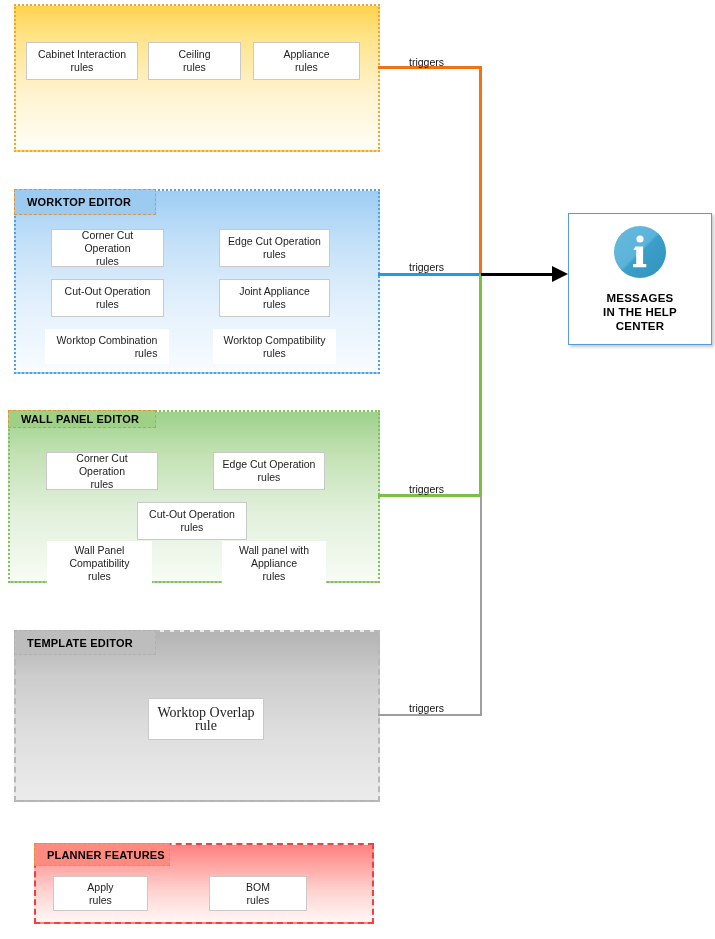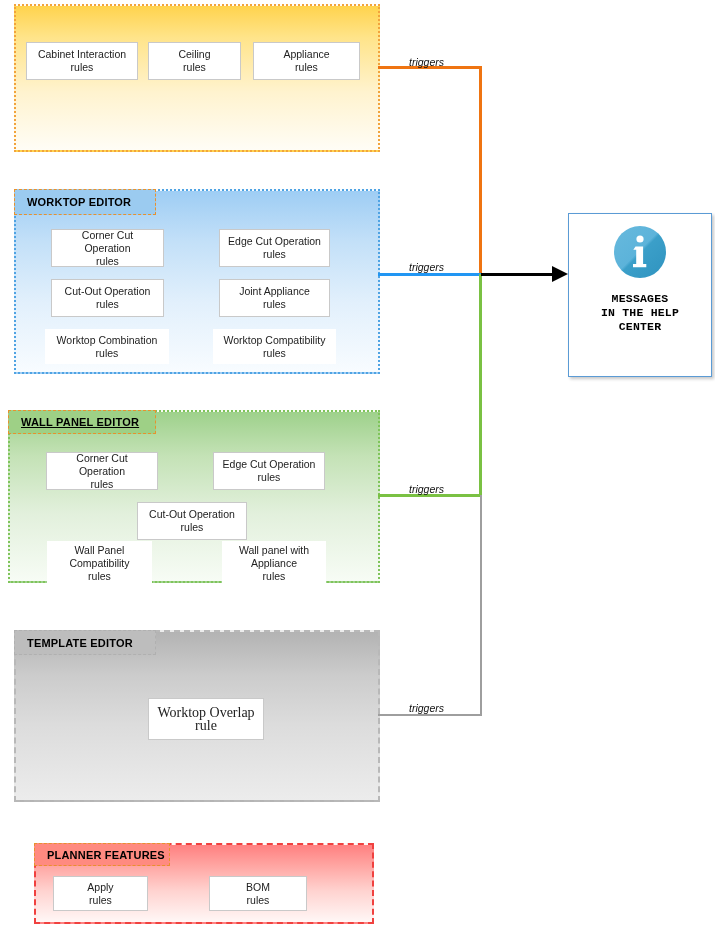--- a/index.html
+++ b/index.html
@@ -35,21 +35,21 @@
     background:linear-gradient(180deg,#9ecdf4 0%,#c3e0f8 28%,#e2f0fc 62%,#f8fcff 100%);
   }
   #ttl-worktop{left:14px;top:189px;width:142px;height:26px;background:#9bcbf0;}
 
   
   #grp-wall{
     left:8px;top:410px;width:372px;height:173px;
     border:2px dotted #7fc45a;
     background:linear-gradient(180deg,#9ed18b 0%,#c4e2b6 26%,#e2f0dc 60%,#f7fcf5 100%);
   }
-  #ttl-wall{left:8px;top:410px;width:148px;height:24px;background:#9ed086;text-decoration:underline;}
+  #ttl-wall{left:8px;top:410px;width:148px;height:18px;background:#9ed086;}
 
   
   #grp-template{
     left:14px;top:630px;width:366px;height:172px;
     border:2px dashed #b8b8b8;
     background:linear-gradient(180deg,#b3b3b3 0%,#cccccc 26%,#dcdcdc 55%,#ececec 100%);
   }
   #ttl-template{left:14px;top:630px;width:142px;height:25px;background:#bdbdbd;border:1px dashed #b0b0b0;}
 
   
@@ -67,30 +67,30 @@
     display:flex;align-items:center;justify-content:center;text-align:center;
     font-size:10.5px;line-height:13px;color:#222;
     padding:2px 8px;z-index:3;white-space:pre-line;
   }
   .rule.noborder{border:1px solid transparent;}
   .rule.serif{font-family:"Liberation Serif","DejaVu Serif",serif;font-size:14px;}
 
   
   .line{position:absolute;z-index:2;}
   .trig{
-    position:absolute;font-style:italic;font-size:10.5px;color:#111;z-index:6;
+    position:absolute;font-size:10.5px;color:#111;z-index:6;
     background:transparent;white-space:nowrap;
   }
 
   
   #helpcard{
-    position:absolute;left:568px;top:213px;width:144px;height:164px;
+    position:absolute;left:568px;top:213px;width:144px;height:132px;
     background:#ffffff;border:1px solid #5b9bd5;box-sizing:border-box;
     box-shadow:2px 2px 3px rgba(0,0,0,.22);
-    display:flex;flex-direction:column;align-items:center;z-index:5;font-family:Liberation Mono, monospace;
+    display:flex;flex-direction:column;align-items:center;z-index:5;
   }
   #infoIcon{margin-top:11px;}
   #helpLabel{
     margin-top:8px;text-align:center;font-size:11.5px;font-weight:bold;
     line-height:14px;color:#000;letter-spacing:.2px;white-space:pre-line;
   }
 </style>
 </head>
 <body>
 
@@ -109,21 +109,21 @@
   <div class="group-title" id="ttl-worktop">WORKTOP EDITOR</div>
 
   <div class="rule" style="left:51px;top:229px;width:113px;height:38px;">Corner Cut Operation
 rules</div>
   <div class="rule" style="left:219px;top:229px;width:111px;height:38px;">Edge Cut Operation
 rules</div>
   <div class="rule" style="left:51px;top:279px;width:113px;height:38px;">Cut-Out Operation
 rules</div>
   <div class="rule" style="left:219px;top:279px;width:111px;height:38px;">Joint Appliance
 rules</div>
-  <div class="rule noborder" style="left:45px;top:329px;width:124px;height:35px;">Worktop Combination
+  <div class="rule noborder" style="left:45px;top:329px;width:124px;height:35px;text-align:right;">Worktop Combination
 rules</div>
   <div class="rule noborder" style="left:213px;top:329px;width:123px;height:35px;">Worktop Compatibility
 rules</div>
 
   <div class="group" id="grp-wall"></div>
   <div class="group-title" id="ttl-wall">WALL PANEL EDITOR</div>
 
   <div class="rule" style="left:46px;top:452px;width:112px;height:38px;">Corner Cut Operation
 rules</div>
   <div class="rule" style="left:213px;top:452px;width:112px;height:38px;">Edge Cut Operation

